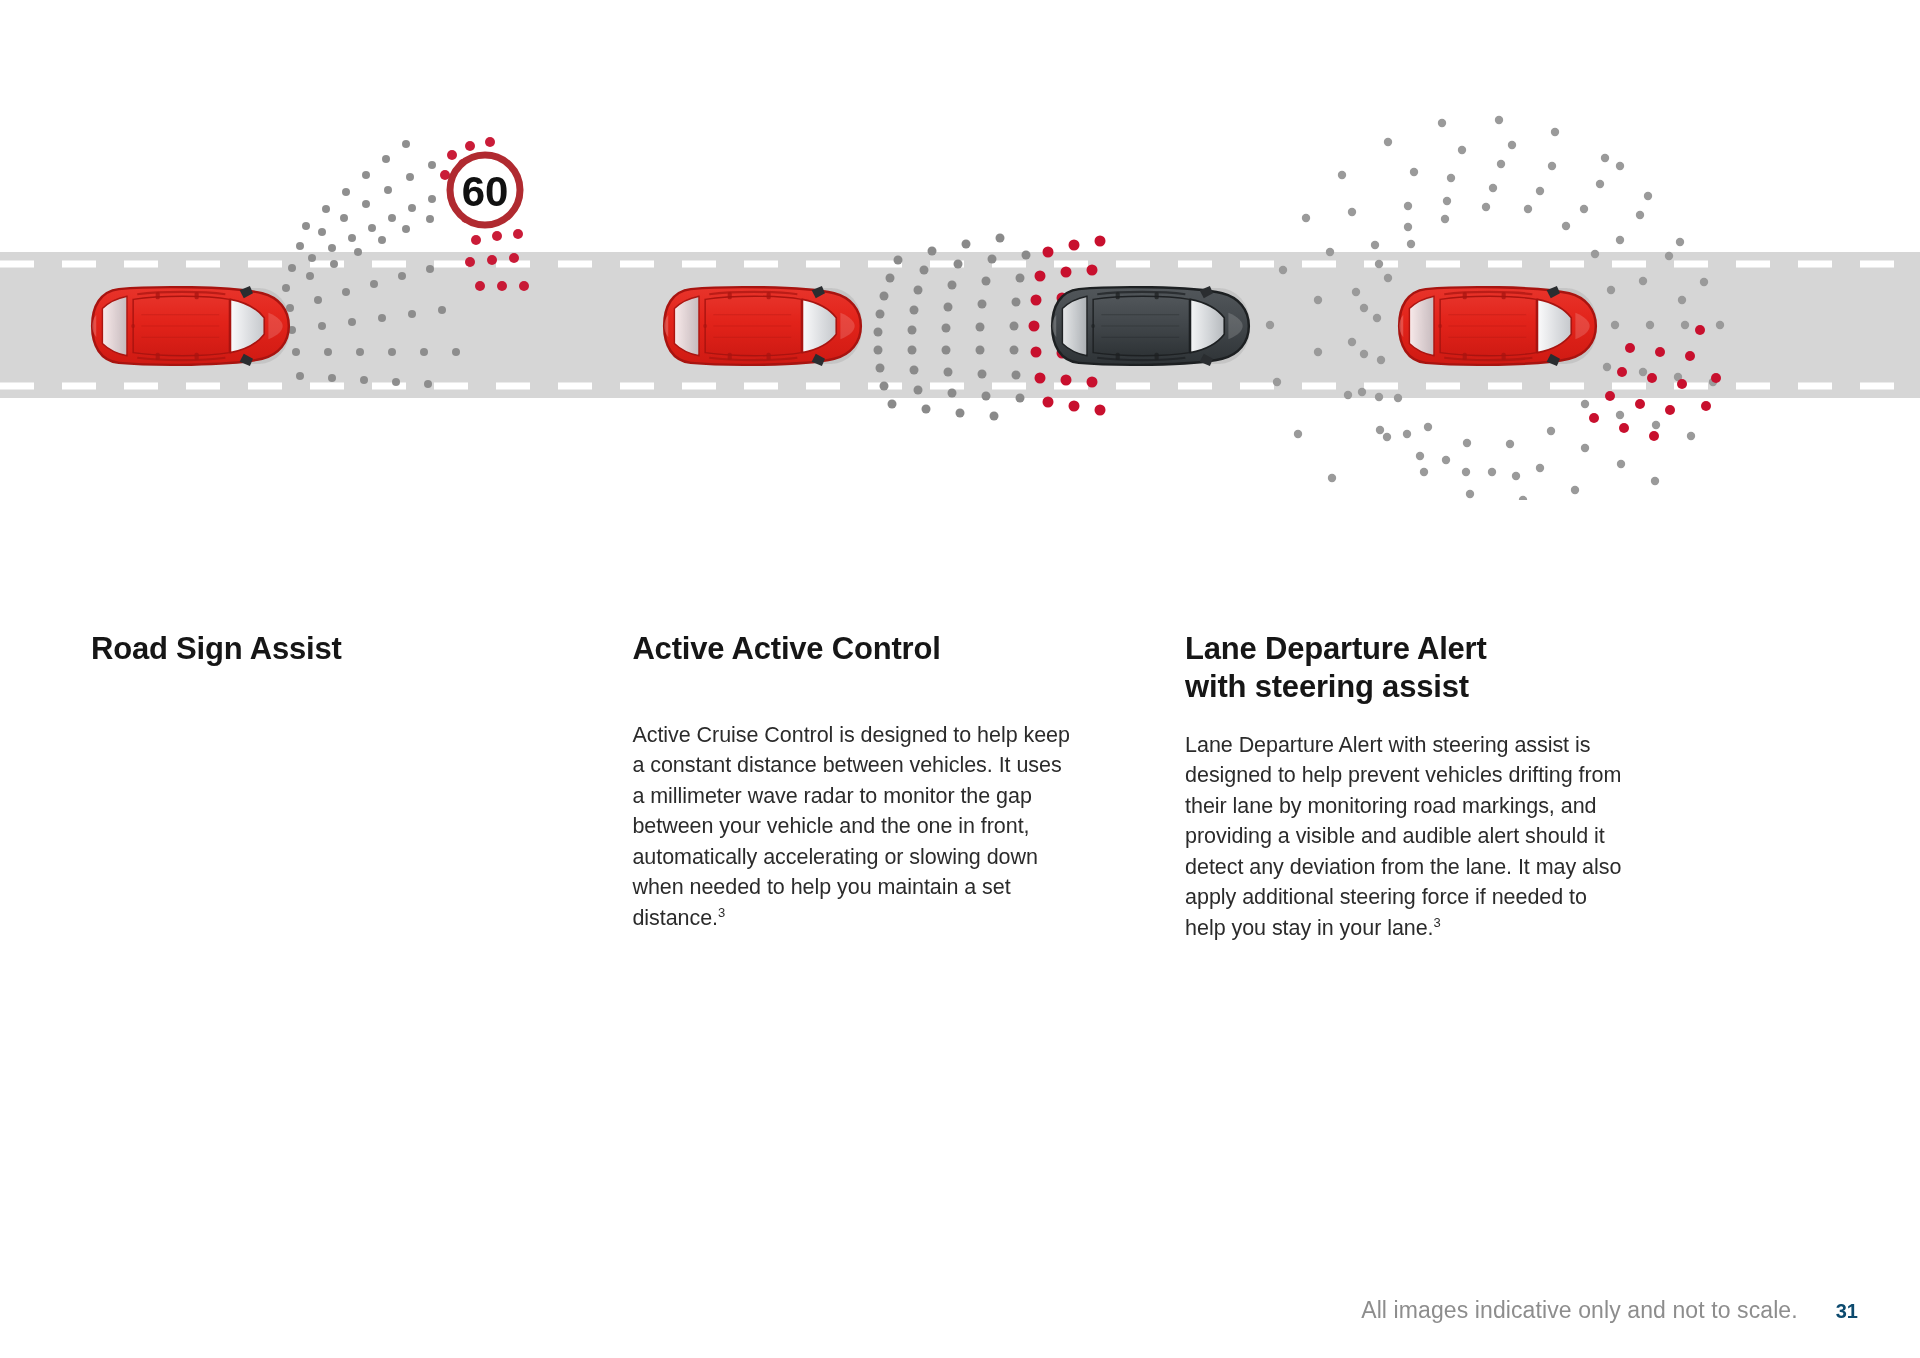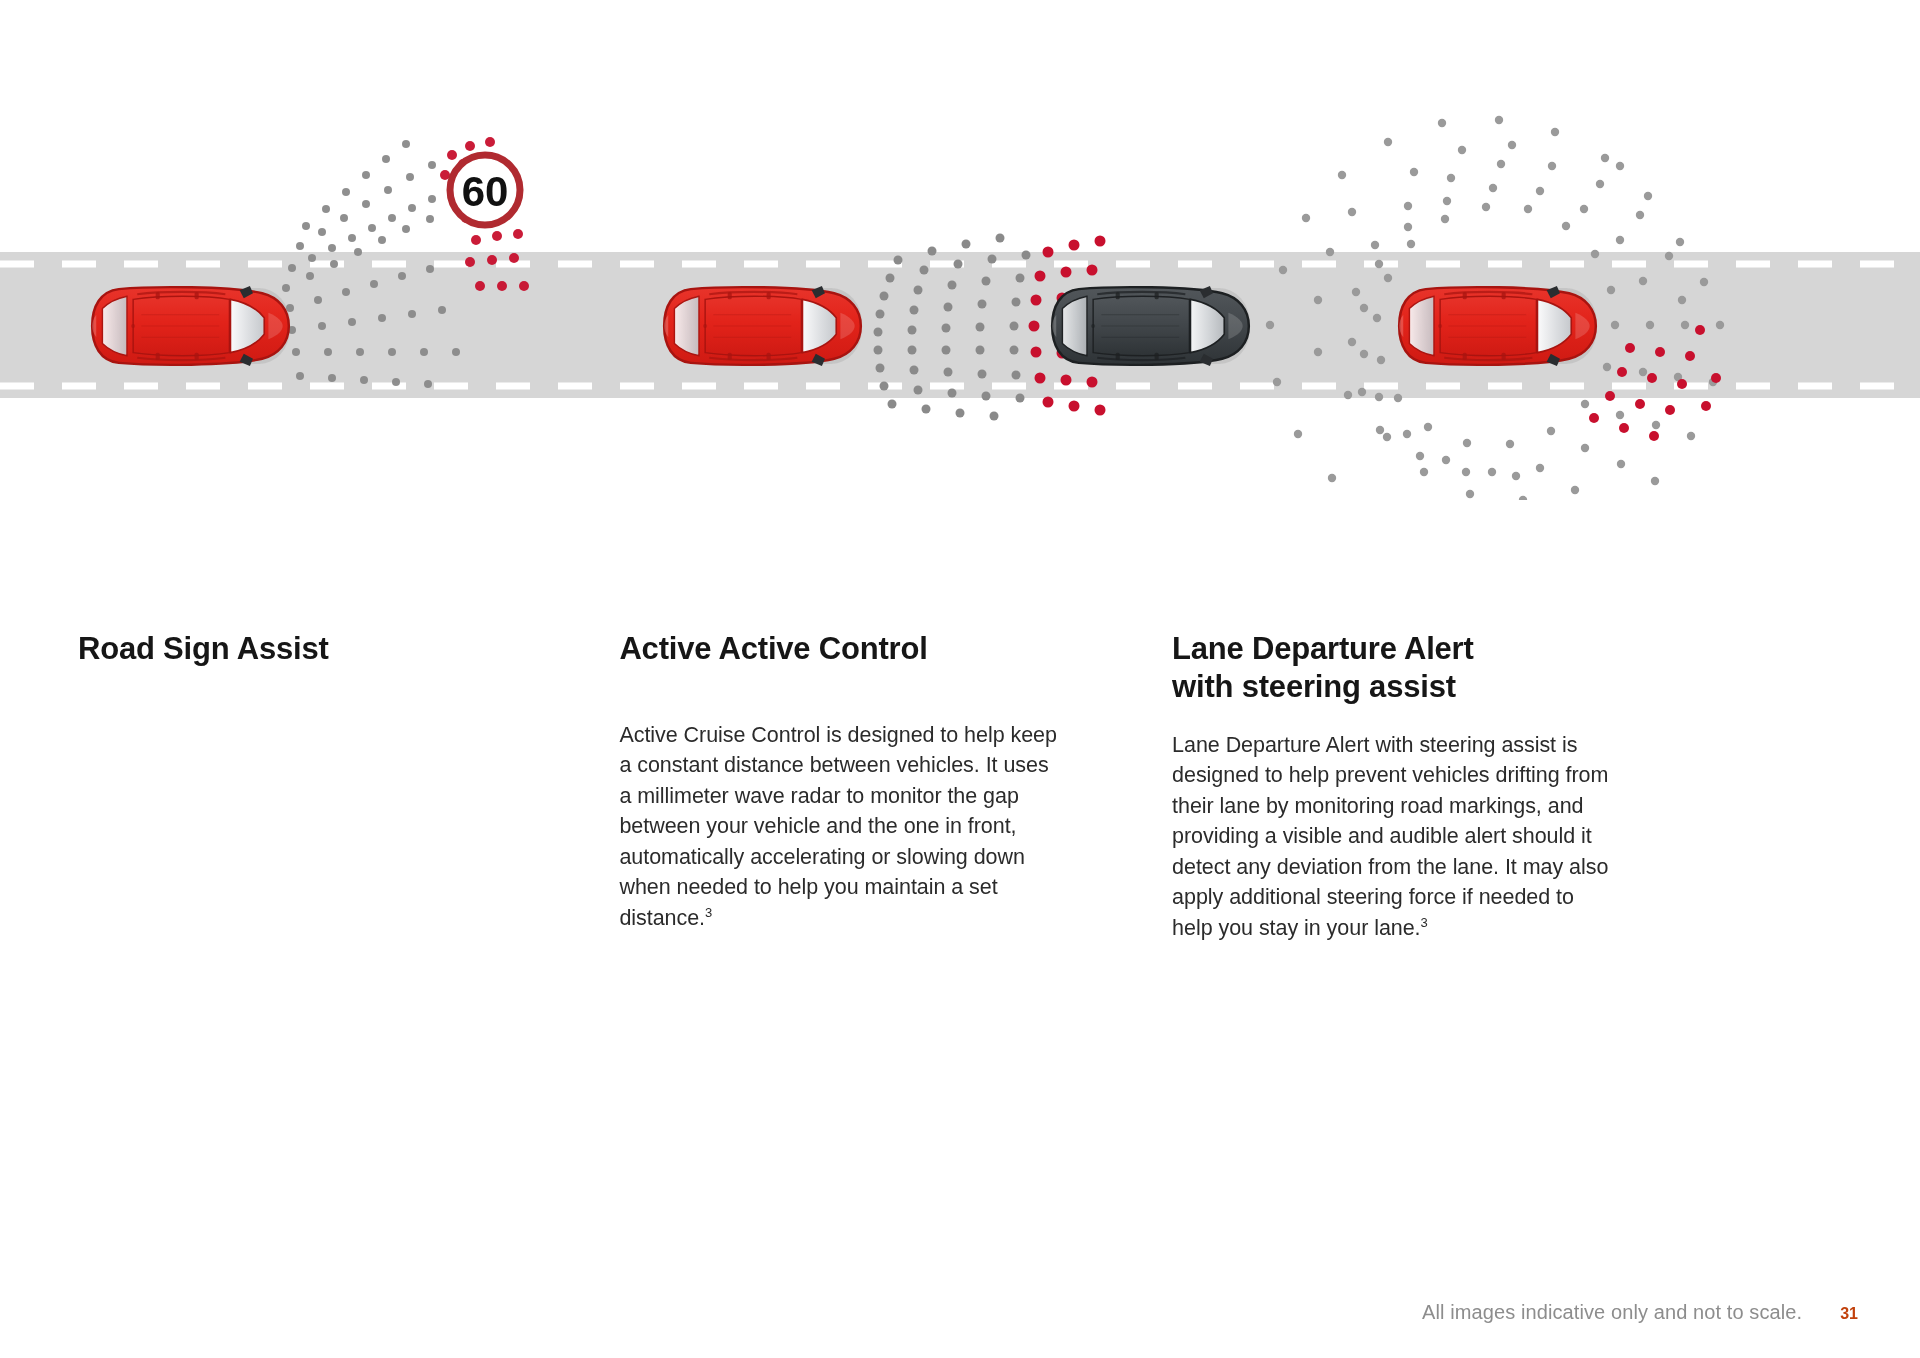--- a/index.html
+++ b/index.html
@@ -24,21 +24,21 @@
     width: 1652px;
     height: 500px;
   }
   #illustration svg {
     display: block;
   }
 
   
   #columns {
     position: absolute;
-    left: 0;
+    left: 13px;
     top: 630px;
     width: 1708px;
     display: flex;
     gap: 7px;
   }
   .column {
     box-sizing: border-box;
   }
   .col-1 { width: 620px; padding-left: 78px; padding-right: 60px; }
   .col-2 { width: 620px; padding-left: 64px; padding-right: 42px; }
@@ -74,28 +74,28 @@
     left: 0;
     bottom: 34px;
     width: 1920px;
     display: flex;
     justify-content: flex-end;
     align-items: baseline;
     padding-right: 62px;
     box-sizing: border-box;
   }
   #footer-note {
-    font-size: 20px;
+    font-size: 23px;
     color: #8d8d8d;
     letter-spacing: 0.1px;
   }
   #footer-page {
-    font-size: 16px;
+    font-size: 20px;
     font-weight: bold;
-    color: #c2410c;
+    color: #0c4a6e;
     margin-left: 38px;
   }
 </style>
 </head>
 <body>
 
 <div id="illustration">
   <svg width="1920" height="500" viewBox="0 0 1920 500" xmlns="http://www.w3.org/2000/svg">
     <defs>
 

